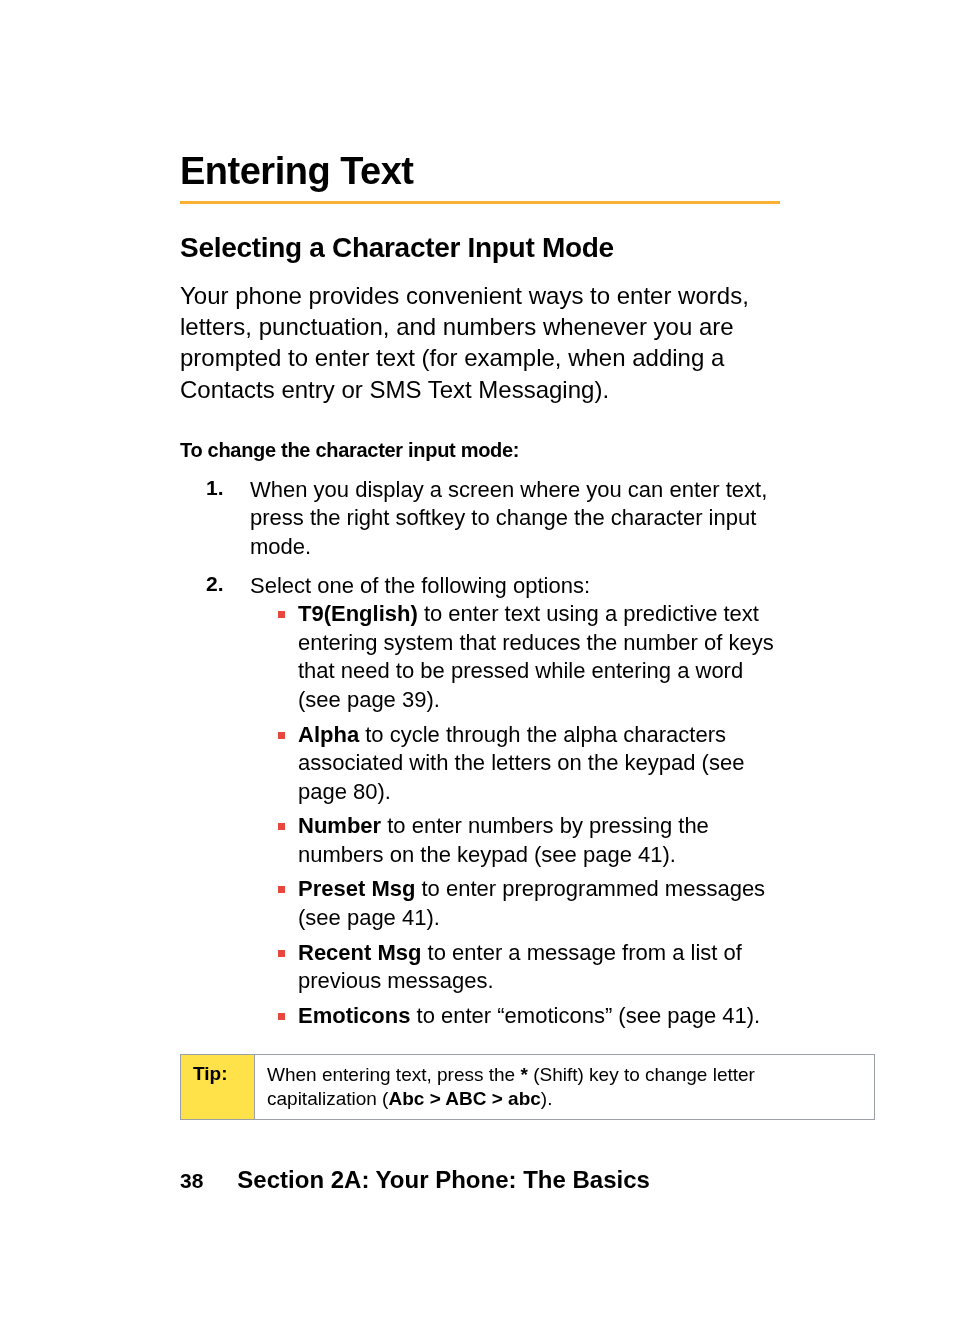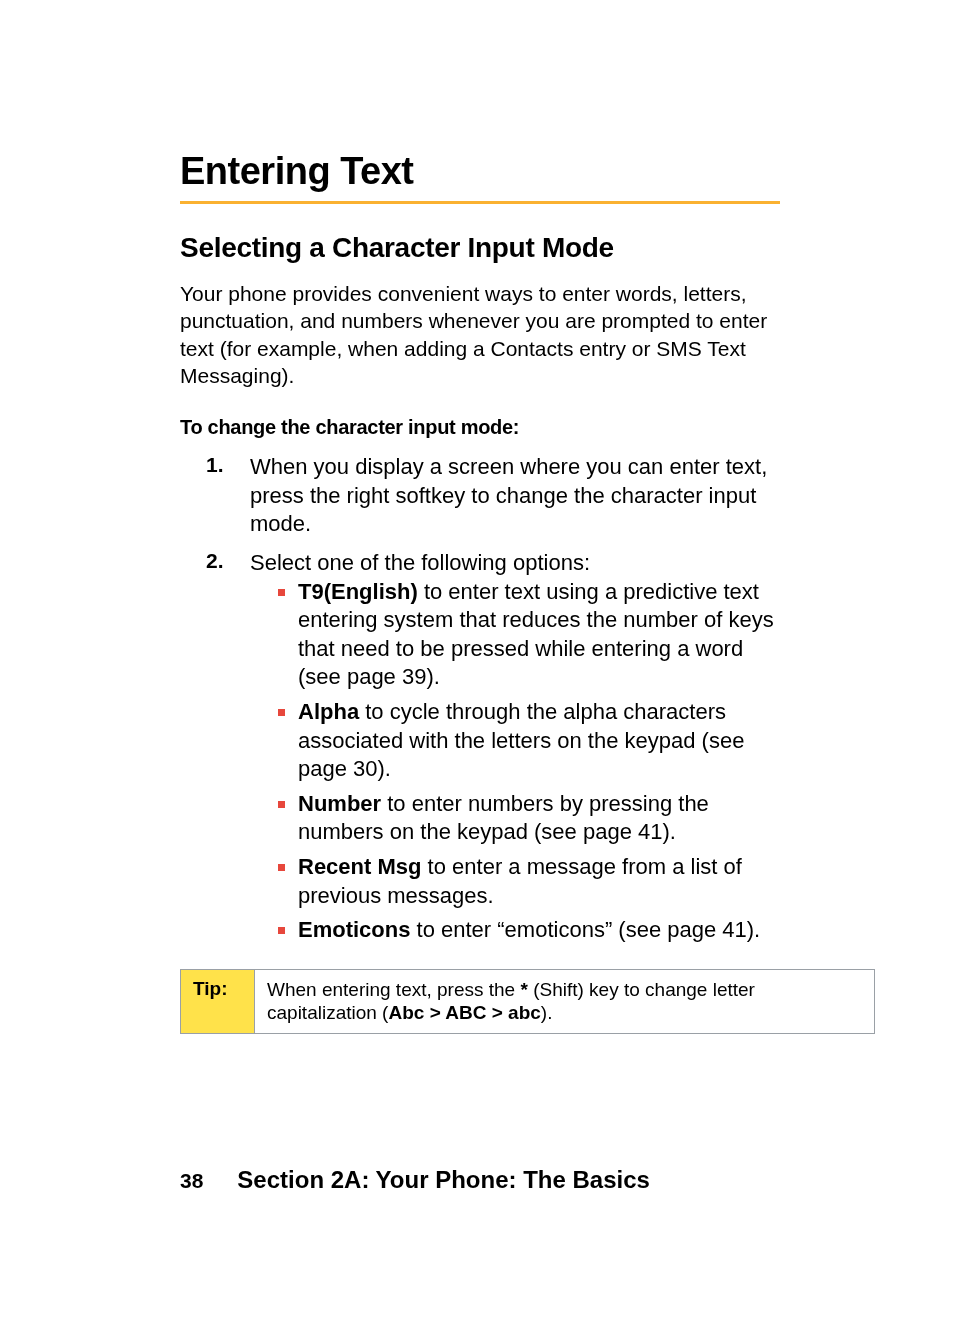--- a/index.html
+++ b/index.html
@@ -28,23 +28,23 @@
       background: #fab131;
       margin-bottom: 28px;
     }
     .h2 {
       font-size: 28px;
       font-weight: 700;
       letter-spacing: -0.3px;
       margin-bottom: 16px;
     }
     .para {
-      font-size: 21px;
+      font-size: 24px;
       line-height: 1.3;
-      margin-bottom: 27px;
+      margin-bottom: 34px;
     }
     .subhead {
       font-size: 20px;
       font-weight: 700;
       letter-spacing: -0.3px;
       margin-bottom: 14px;
     }
     ol.steps {
       list-style: none;
       padding-left: 26px;
@@ -141,22 +141,23 @@
   <li>
     <span class="step-num">1.</span>
     <span class="step-body">When you display a screen where you can enter text, press the right softkey to change the character input mode.</span>
   </li>
   <li>
     <span class="step-num">2.</span>
     <span class="step-body">
       <span>Select one of the following options:</span>
       <ul class="opts">
         <li><span class="b">T9(English)</span><span> to enter text using a predictive text entering system that reduces the number of keys that need to be pressed while entering a word (see page 39).</span></li>
-        <li><span class="b">Alpha</span><span> to cycle through the alpha characters associated with the letters on the keypad (see page 30).</span></li>
+        <li><span class="b">Alpha</span><span> to cycle through the alpha characters associated with the letters on the keypad (see page 80).</span></li>
         <li><span class="b">Number</span><span> to enter numbers by pressing the numbers on the keypad (see page 41).</span></li>
+        <li><span class="b">Preset Msg</span><span> to enter preprogrammed messages (see page 41).</span></li>
         <li><span class="b">Recent Msg</span><span> to enter a message from a list of previous messages.</span></li>
         <li><span class="b">Emoticons</span><span> to enter “emoticons” (see page 41).</span></li>
       </ul>
     </span>
   </li>
 </ol>
 
 <div class="tip-box">
   <div class="tip-label">Tip:</div>
   <div class="tip-content">

